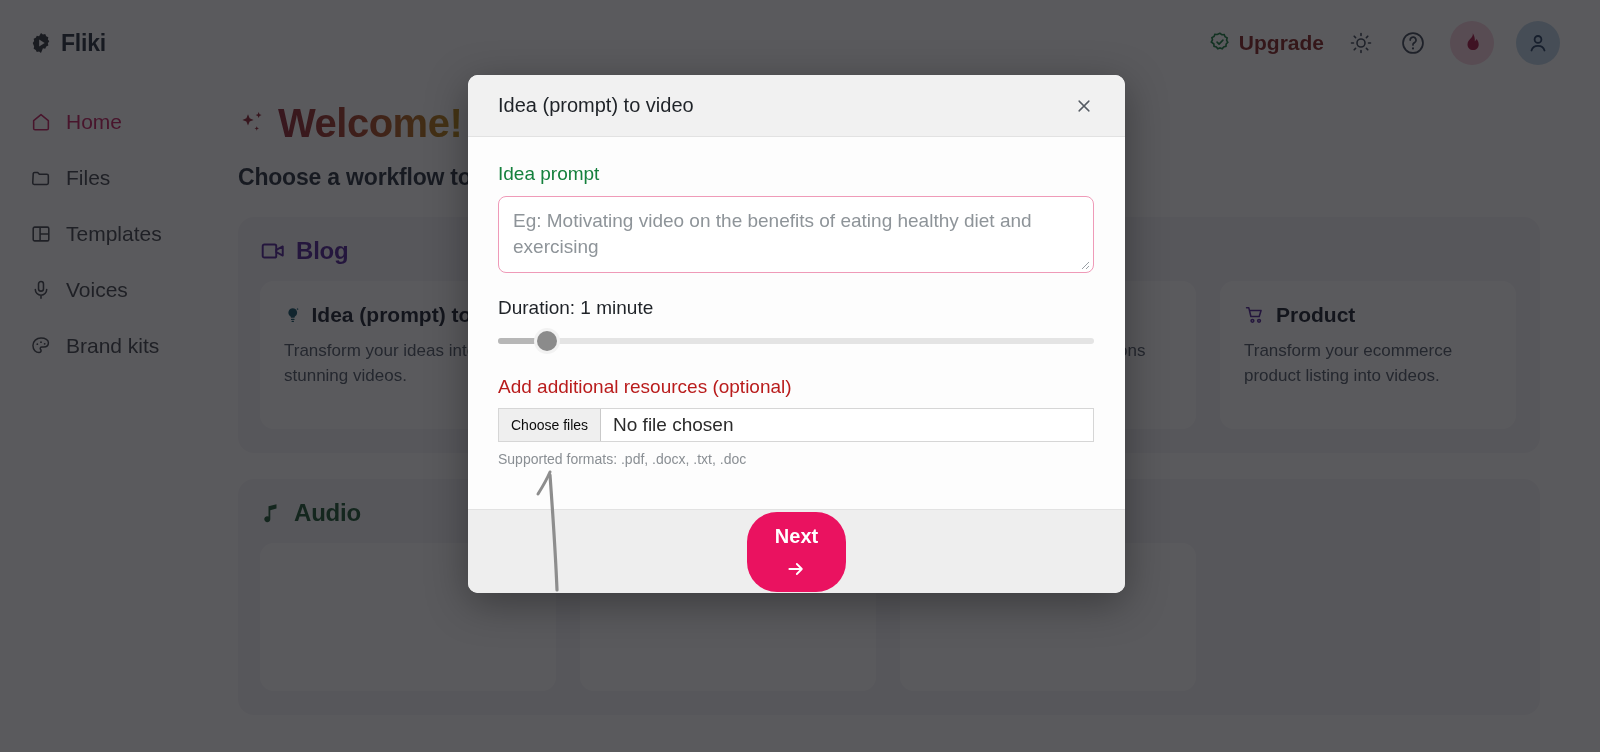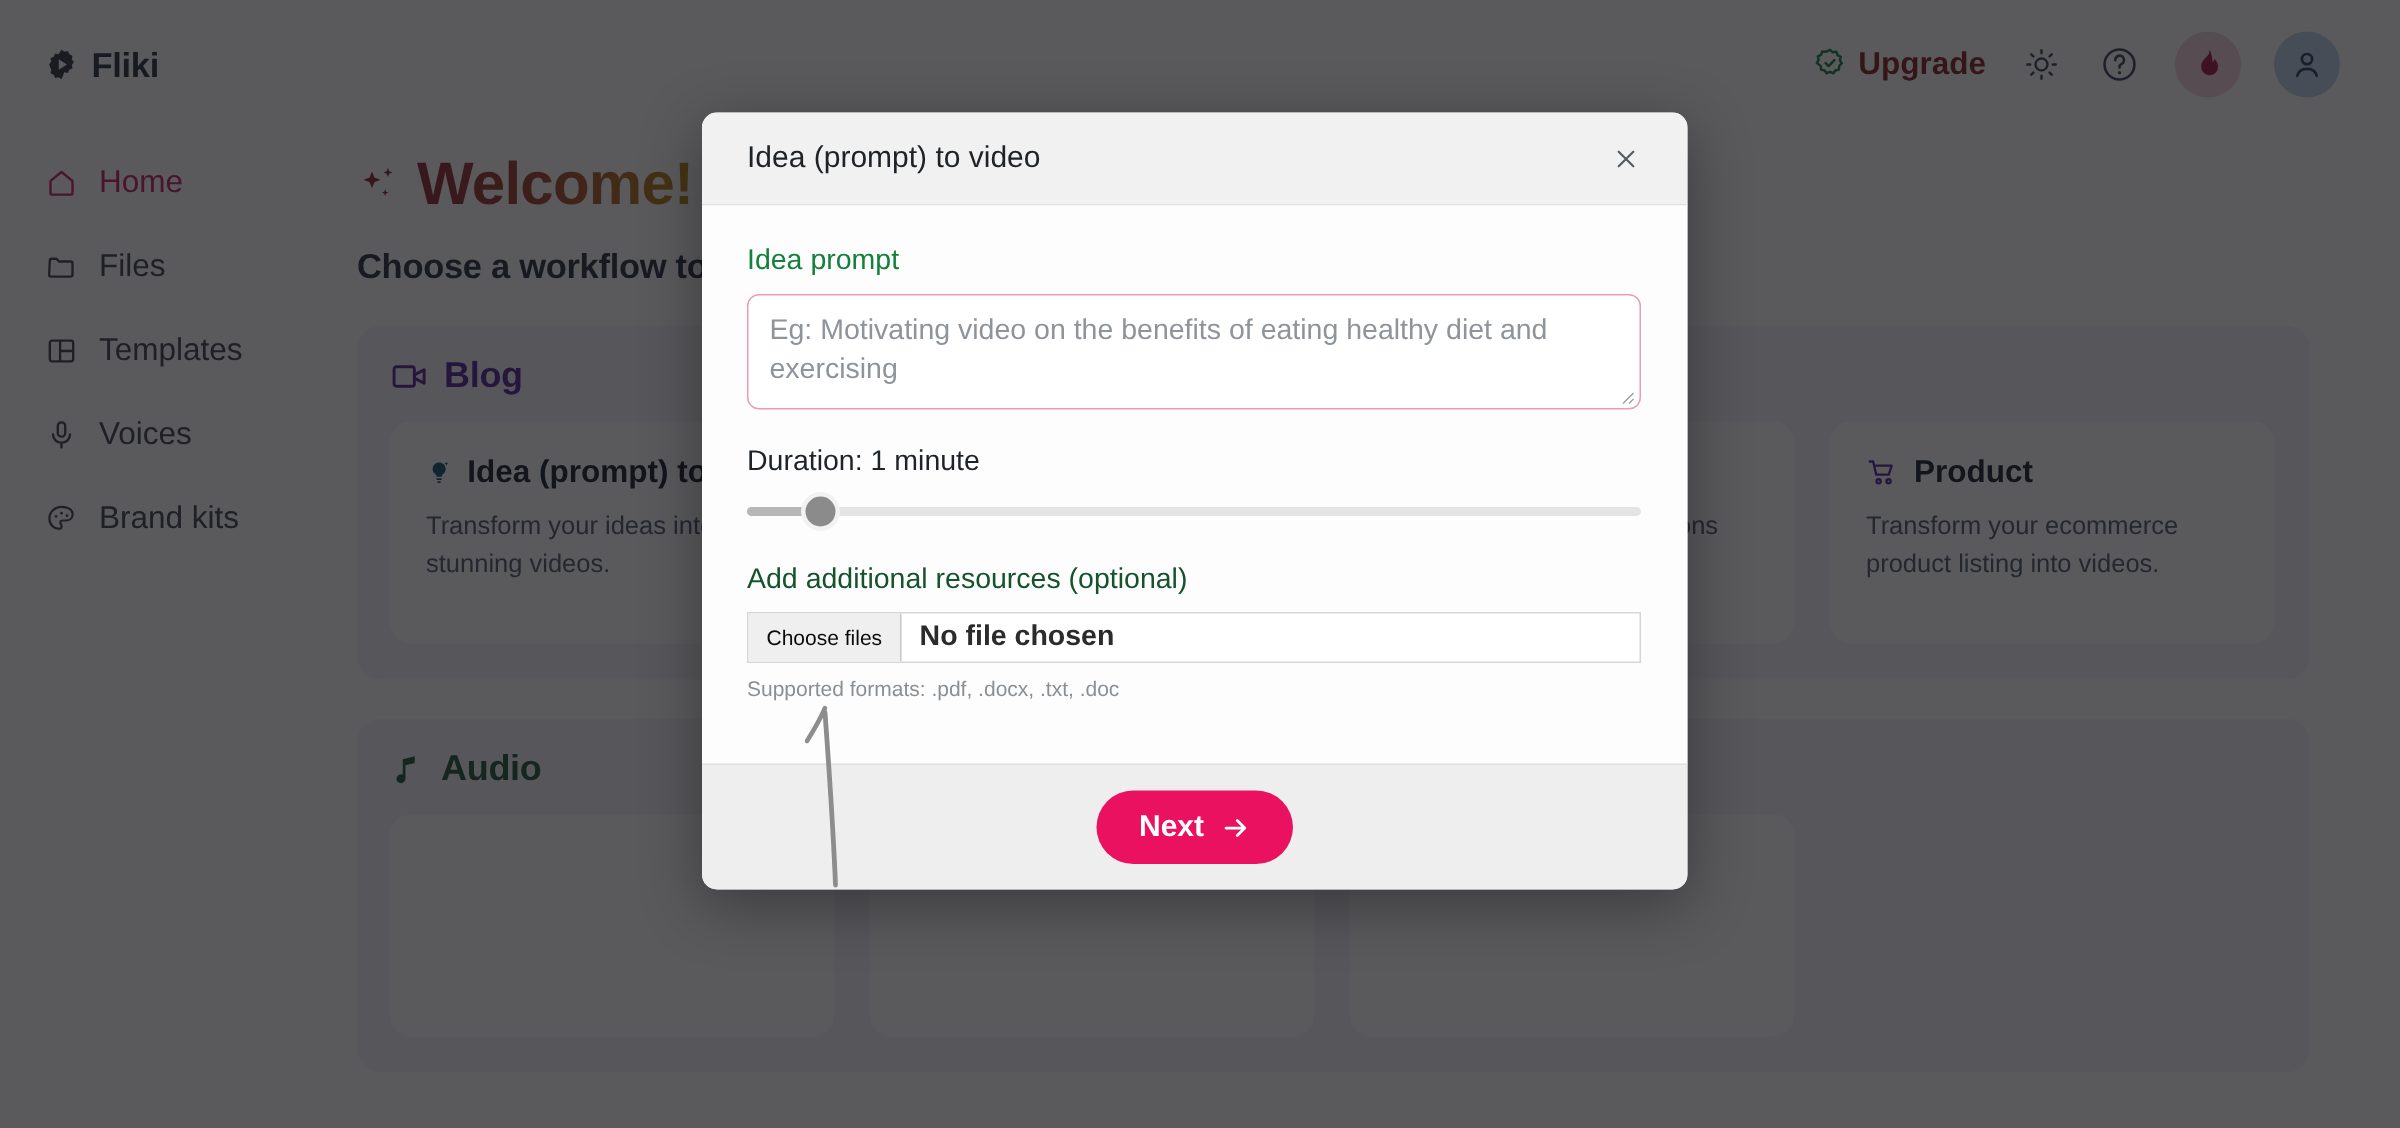--- a/index.html
+++ b/index.html
@@ -173,50 +173,51 @@
   .slider-fill {
     position: absolute; top: 7px; left: 0; width: 48px; height: 6px;
     background: #b7b7b7; border-radius: 3px;
   }
   .slider-thumb {
     position: absolute; top: 0; left: 39px;
     width: 20px; height: 20px; border-radius: 50%;
     background: #8b8b8b;
     box-shadow: 0 0 0 3px #f2f2f2;
   }
-  .resources-label { font-size: 19px; color: #14532d; margin: 25px 0 10px 0; }
+  .resources-label { font-size: 19px; color: #b91c1c; margin: 25px 0 10px 0; }
   .file-row {
     width: 596px; height: 34px;
     border: 1px solid #d6d6d6; background: #ffffff;
     display: flex; align-items: stretch;
   }
   .choose-btn {
     display: flex; align-items: center; justify-content: center;
     padding: 0 12px;
     background: #efefef;
     border-right: 1px solid #c9c9c9;
     font-size: 14px; color: #0b0b0b;
     font-family: "Liberation Sans", sans-serif;
   }
   .no-file {
     display: flex; align-items: center; padding-left: 12px;
-    font-size: 19px; color: #2b2b2b; font-weight: bold;
+    font-size: 19px; color: #2b2b2b;
   }
   .formats-note { font-size: 14px; color: #8a8f94; margin-top: 9px; }
   .modal-footer {
     height: 84px; background: #eeeeee;
     border-top: 1px solid #e2e2e2;
     display: flex; align-items: center; justify-content: center;
   }
   .next-btn {
     display: flex; align-items: center; gap: 11px;
     background: #ea1260; color: #ffffff;
     font-size: 20px; font-weight: 700;
     border: none; border-radius: 30px;
     padding: 13px 28px;
+    flex-direction: column;
   }
 
   
   .annotation {
     position: absolute; left: 520px; top: 455px;
     width: 120px; height: 140px;
     z-index: 40; pointer-events: none;
   }
 </style>
 </head>

